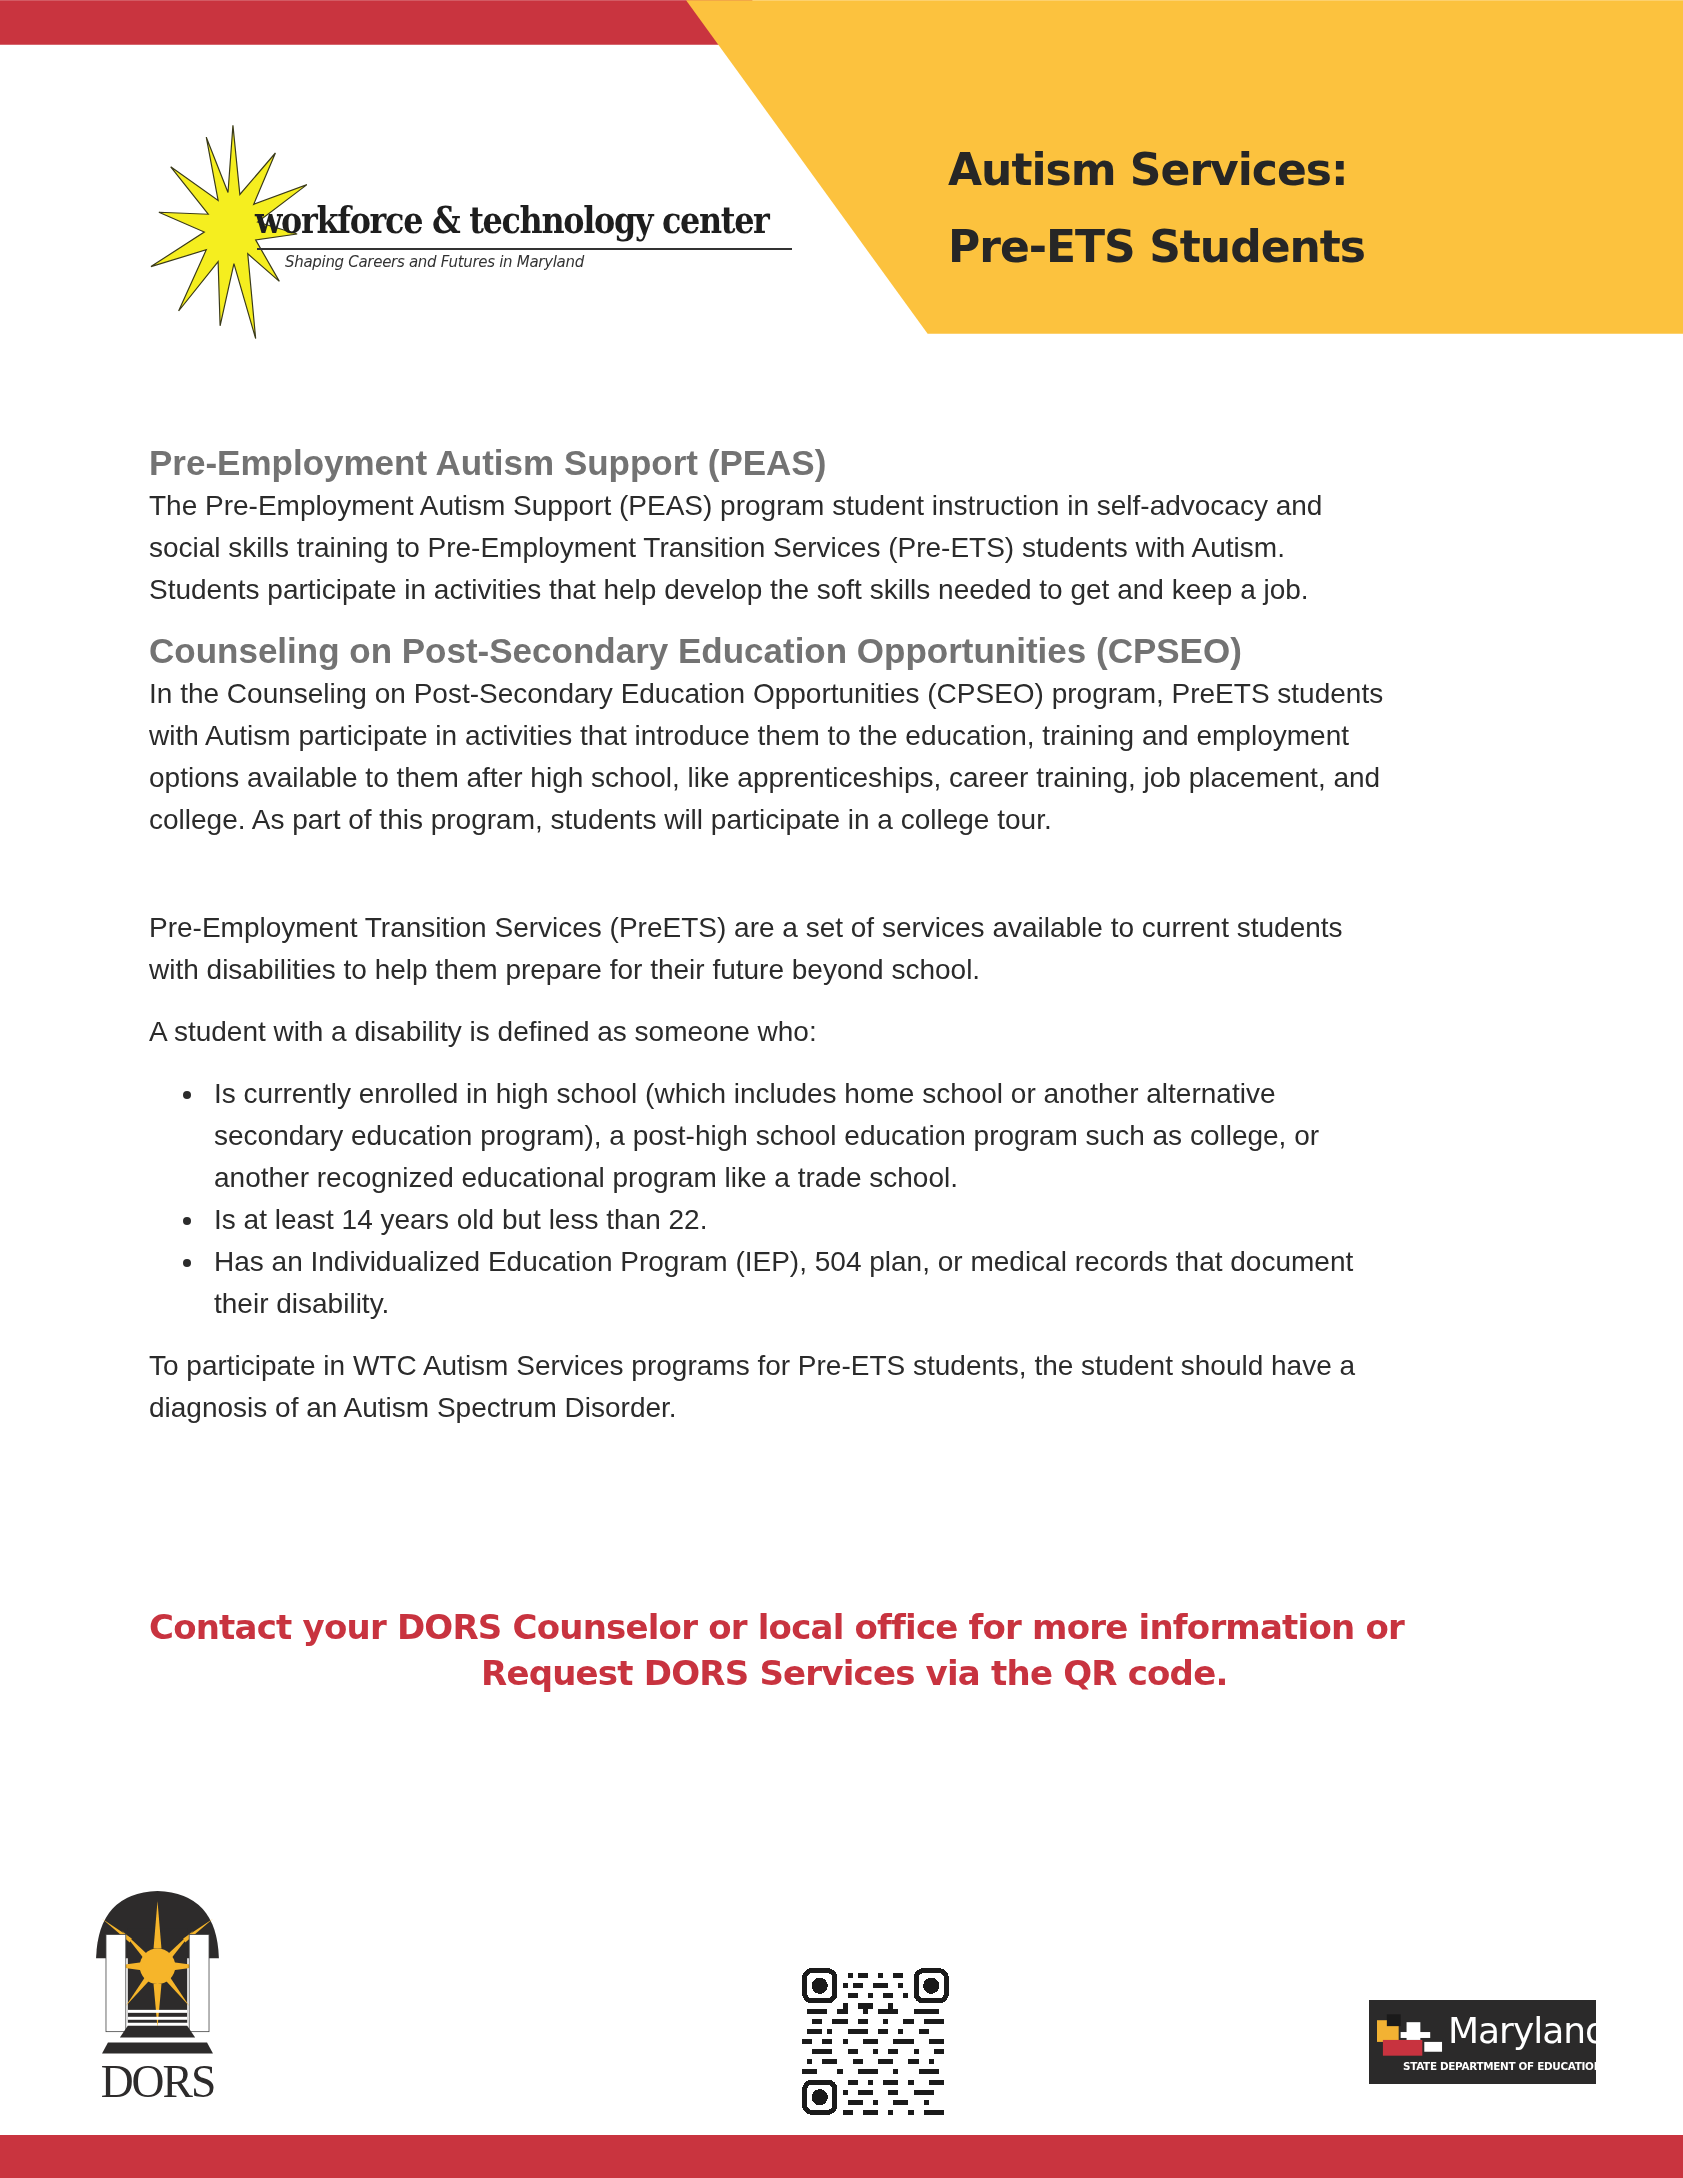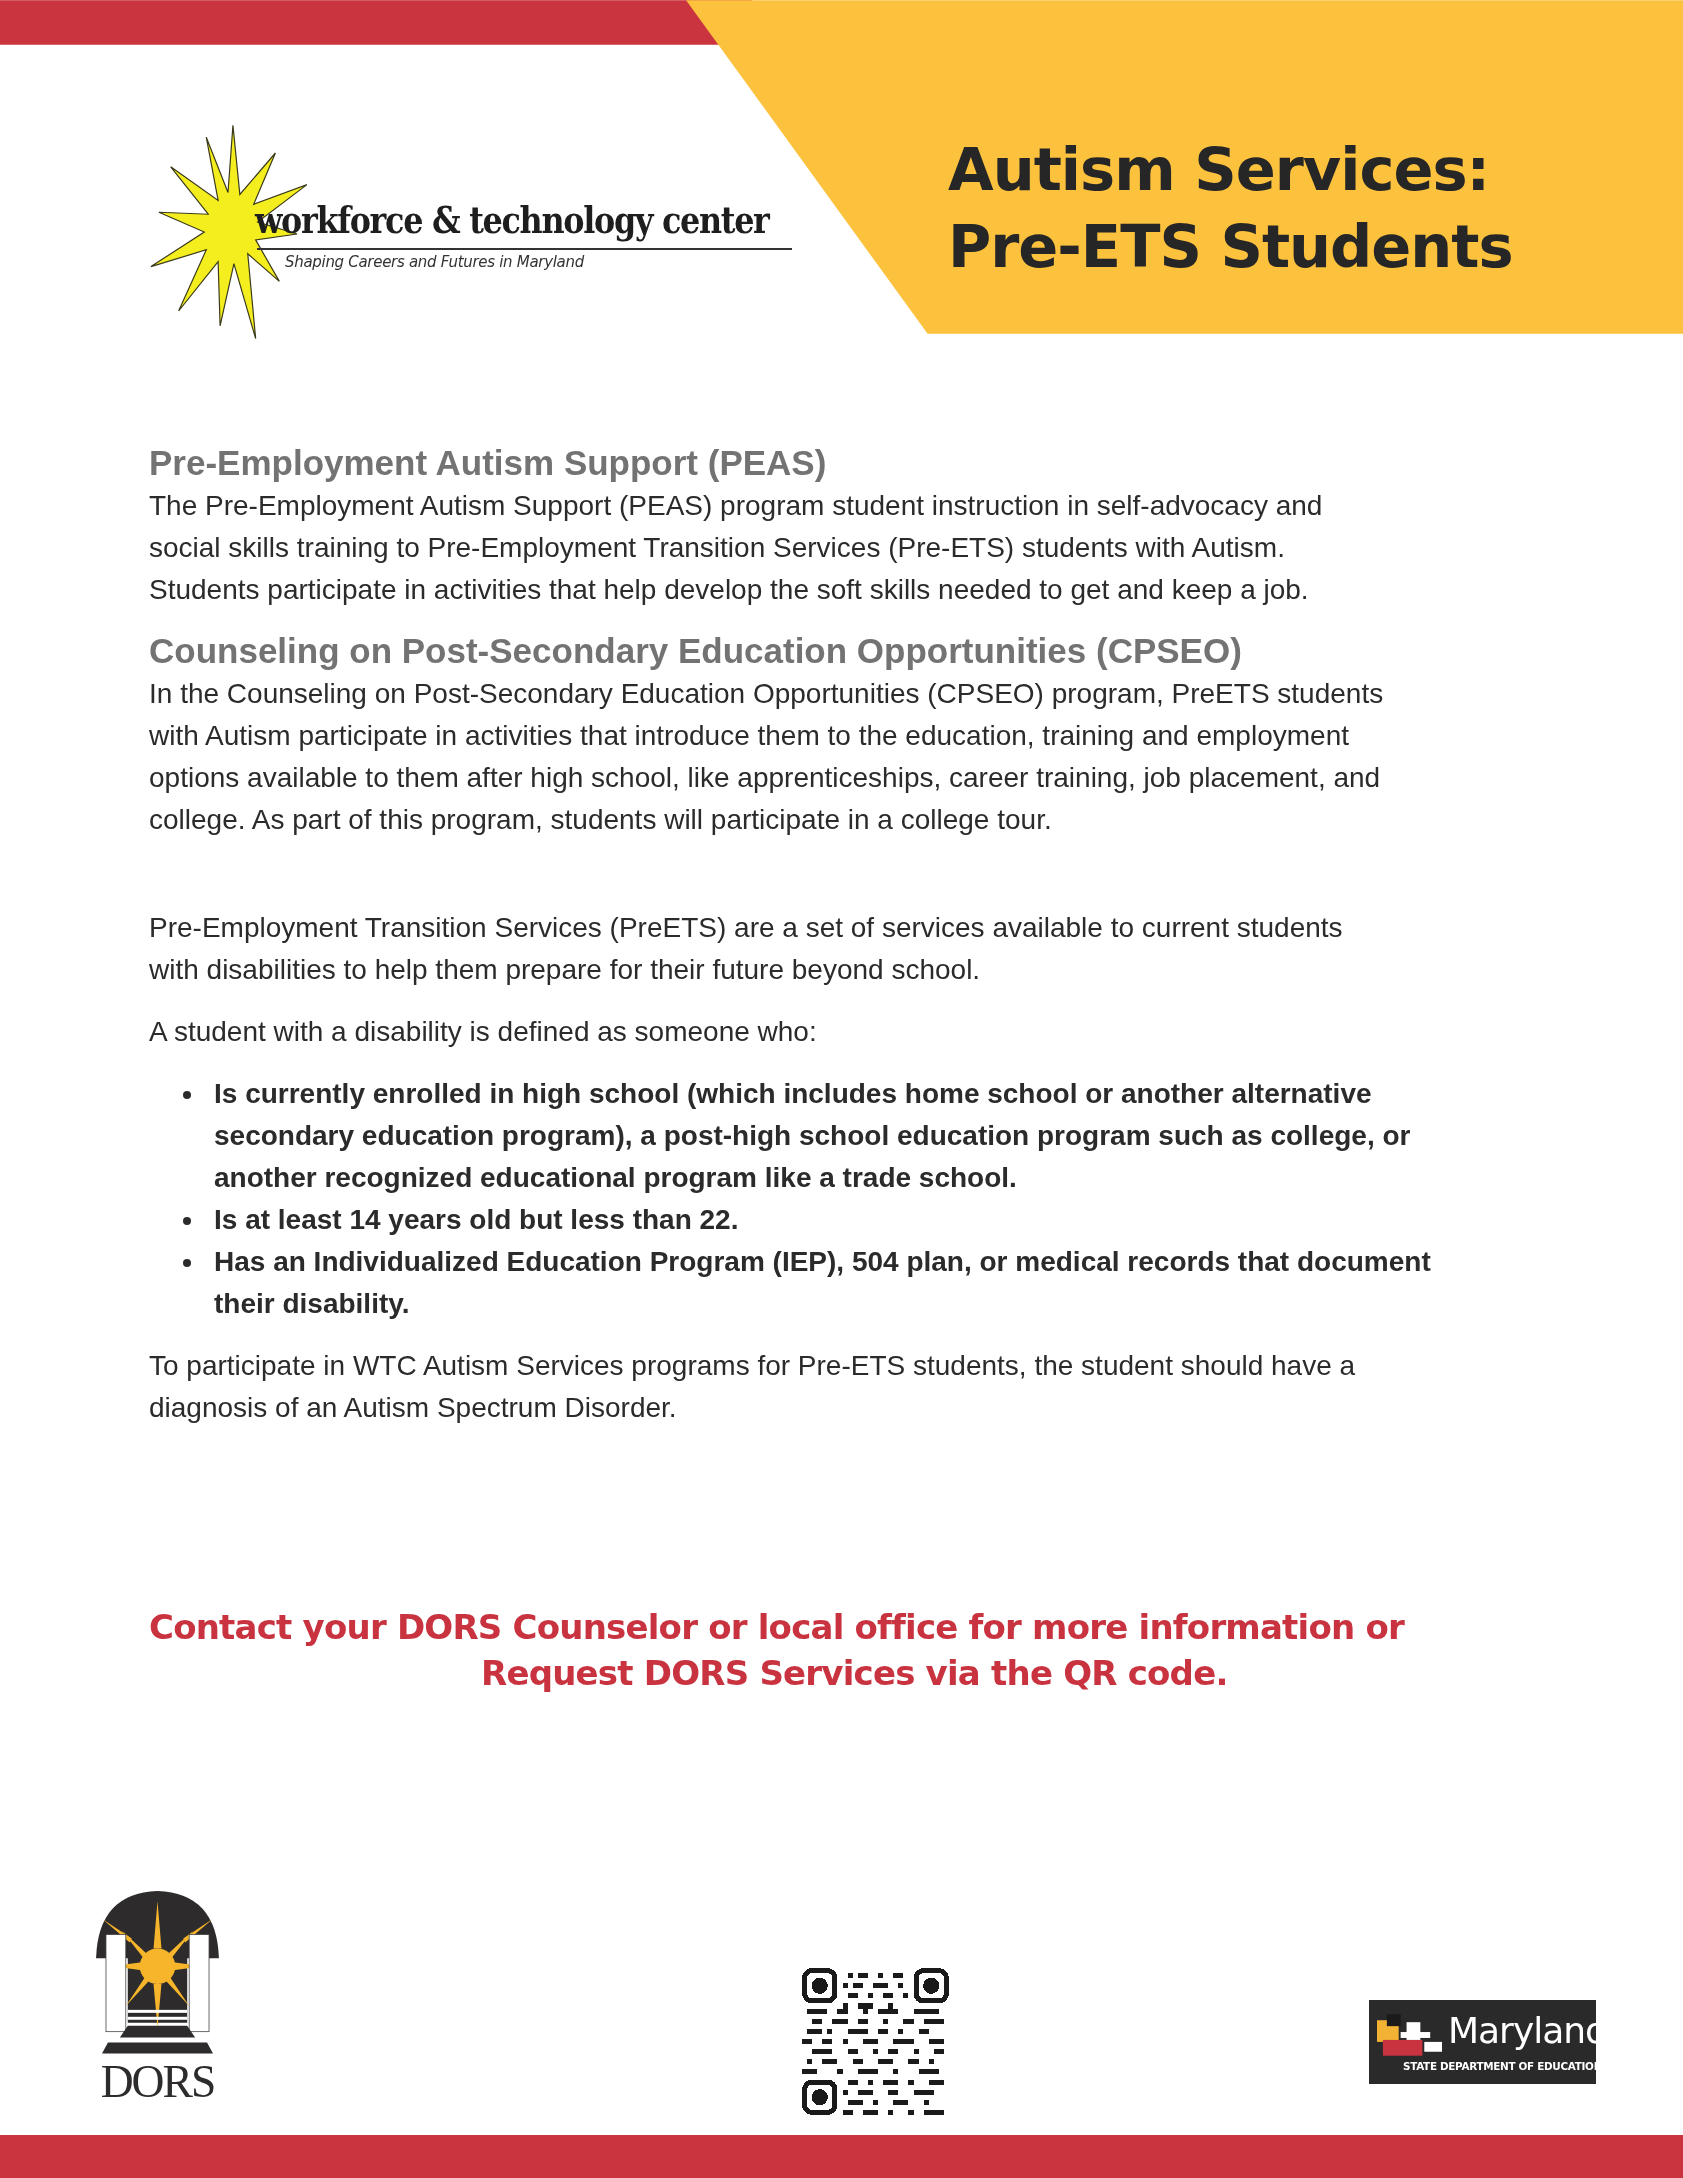--- a/index.html
+++ b/index.html
@@ -1,36 +1,36 @@
 <!DOCTYPE html>
 <html><head>
 <meta charset="utf-8">
 <style>
   html, body { margin:0; padding:0; }
   body { width:1683px; height:2178px; position:relative; background:#ffffff; overflow:hidden;
          font-family:"Liberation Sans", sans-serif; color:#2b2b2b; }
   .abs { position:absolute; }
   #header-bg { position:absolute; left:0; top:0; width:1683px; height:337px; }
   .title { position:absolute; left:948px; top:131px; font-family:"DejaVu Sans", sans-serif; font-weight:bold;
-           font-size:59px; line-height:77px; color:#262626; letter-spacing:-1px; }
+           font-size:44px; line-height:77px; color:#262626; letter-spacing:-1px; }
   .title span { display:block; white-space:nowrap; }
   .wtc-name { position:absolute; left:255px; top:198px; font-family:"DejaVu Serif", serif; font-weight:bold;
               font-size:37px; letter-spacing:-1.5px; transform:scaleX(0.86); transform-origin:left center;
               color:#1e1e1e; white-space:nowrap; }
   .wtc-rule { position:absolute; left:257px; top:248px; width:535px; height:2px; background:#333; }
   .wtc-tag { position:absolute; left:285px; top:253px; font-family:"DejaVu Sans", sans-serif; font-style:italic;
              font-size:15px; color:#333; white-space:nowrap; letter-spacing:-0.3px;text-align:center; }
   .content { position:absolute; left:149px; top:441px; width:1465px; }
   .h2 { font-weight:bold; font-size:35px; line-height:44px; color:#737373; margin:0; white-space:nowrap; }
   .p { font-size:28px; line-height:42px; color:#2b2b2b; margin:0; }
   .line { display:block; white-space:nowrap; }
   .sec2 { margin-top:18px; }
   .sec3 { margin-top:46px; }
   .gap { height:20px; }
-  ul.bullets { list-style:none; margin:0; padding:0;font-weight:bold; }
+  ul.bullets { list-style:none; margin:0; padding:0; }
   ul.bullets li { position:relative; padding-left:65px; font-size:28px; line-height:42px; }
   ul.bullets li::before { content:""; position:absolute; left:34px; top:18px; width:8px; height:8px; border-radius:50%; background:#2b2b2b; }
   .cta { position:absolute; left:0; top:1604px; width:1683px; font-family:"DejaVu Sans", sans-serif; font-weight:bold;
          font-size:34px; line-height:46px; color:#c8333f; letter-spacing:-0.8px; }
   .cta .l1 { position:absolute; left:149px; top:0; white-space:nowrap; }
   .cta .l2 { position:absolute; left:481px; top:46px; white-space:nowrap; }
   .footer-bar { position:absolute; left:0; top:2135px; width:1683px; height:43px; }
   .dors { position:absolute; left:92px; top:1889px; width:131px; height:213px; }
   .qr { position:absolute; left:802px; top:1968px; width:147px; height:147px; }
   .msde { position:absolute; left:1369px; top:2000px; width:227px; height:84px; background:#2b2a2a; }

